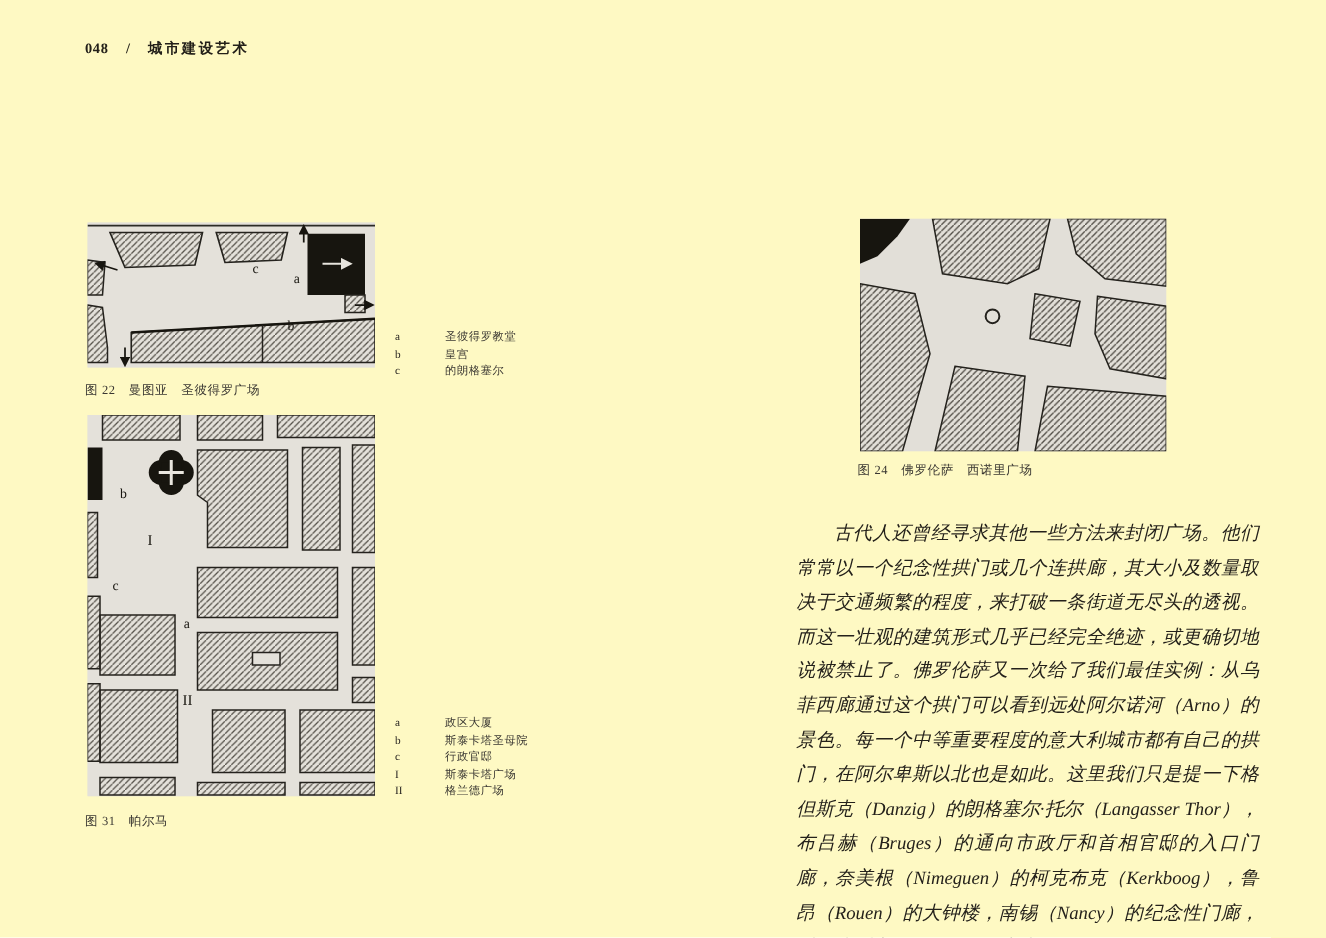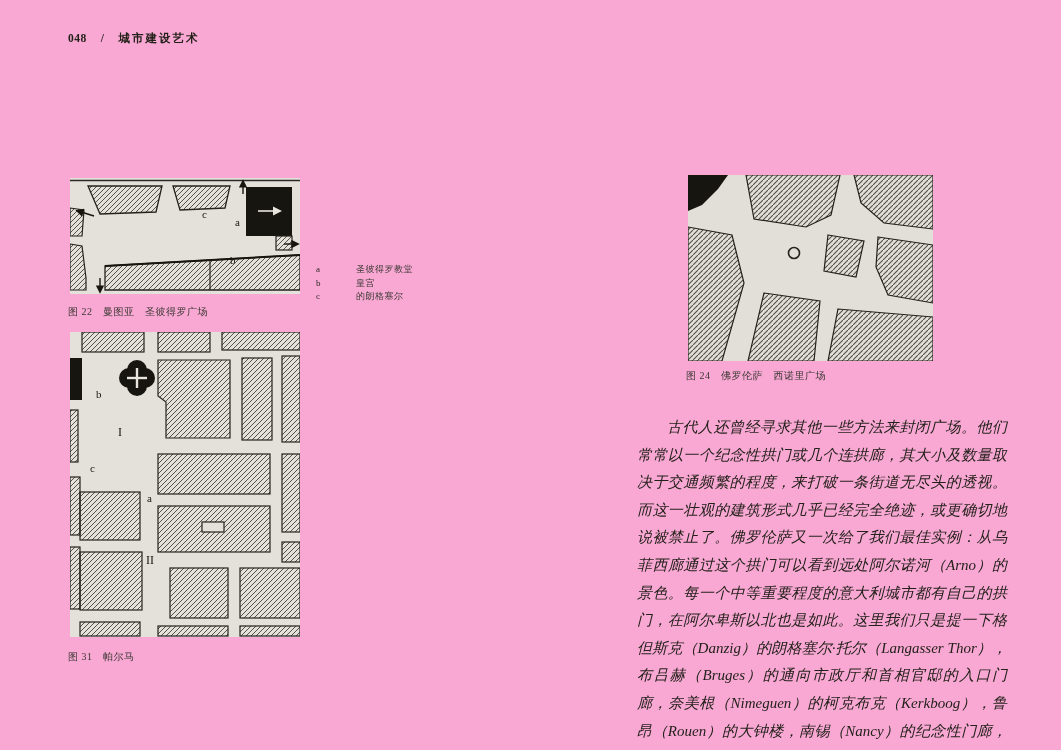--- a/index.html
+++ b/index.html
@@ -1,17 +1,17 @@
 <!DOCTYPE html>
 <html><head>
 <meta charset="utf-8">
 <style>
   html,body{margin:0;padding:0;background:#ffffff;}
   #spread{
-    position:relative;width:1061px;height:750px;background:#f9a8d4;
+    position:relative;width:1061px;height:750px;background:#fef9c3;
     font-family:"Liberation Serif","DejaVu Serif",serif;color:#1f1c18;overflow:hidden;
   }
   
   .hdr{position:absolute;top:31px;font-size:11.5px;font-weight:bold;letter-spacing:.5px;color:#232019;}
   .hdr-left{left:68px;}
   .hdr-right{right:64px;text-align:right;}
   .hdr .slash{margin:0 14px;font-weight:bold;}
   .hdr .sp{margin-left:14px;}
   
   .figure{position:absolute;background:#e4e1da;}
@@ -128,20 +128,27 @@
         <line x1="67" y1="36" x2="67" y2="56" stroke="#e8e5de" stroke-width="2.4"></line>
       </g>
       <text class="maptext" x="26" y="66" font-size="11">b</text>
       <text class="maptext" x="48" y="104" font-size="12">I</text>
       <text class="maptext" x="20" y="140" font-size="11">c</text>
       <text class="maptext" x="76" y="232" font-size="12">II</text>
       <text class="maptext" x="77" y="170" font-size="11">a</text>
     </svg>
   </div>
 
+  <div class="legend" style="left:316px;top:572px;">
+    <div class="legend-row"><span class="legend-key">a</span><span class="legend-label">政区大厦</span></div>
+    <div class="legend-row"><span class="legend-key">b</span><span class="legend-label">斯泰卡塔圣母院</span></div>
+    <div class="legend-row"><span class="legend-key">c</span><span class="legend-label">行政官邸</span></div>
+    <div class="legend-row"><span class="legend-key">I</span><span class="legend-label">斯泰卡塔广场</span></div>
+    <div class="legend-row"><span class="legend-key">II</span><span class="legend-label">格兰德广场</span></div>
+  </div>
 
   <div class="caption" style="left:68px;top:650px;">图 31　帕尔马</div>
 
   <div class="figure" style="left:688px;top:175px;width:245px;height:186px;">
     <svg viewBox="0 0 245 186">
       <defs>
         <pattern id="h24" patternUnits="userSpaceOnUse" width="5" height="5">
           <path d="M0,5 L5,0" stroke="#514d46" stroke-width="1.1"></path>
         </pattern>
       </defs>

